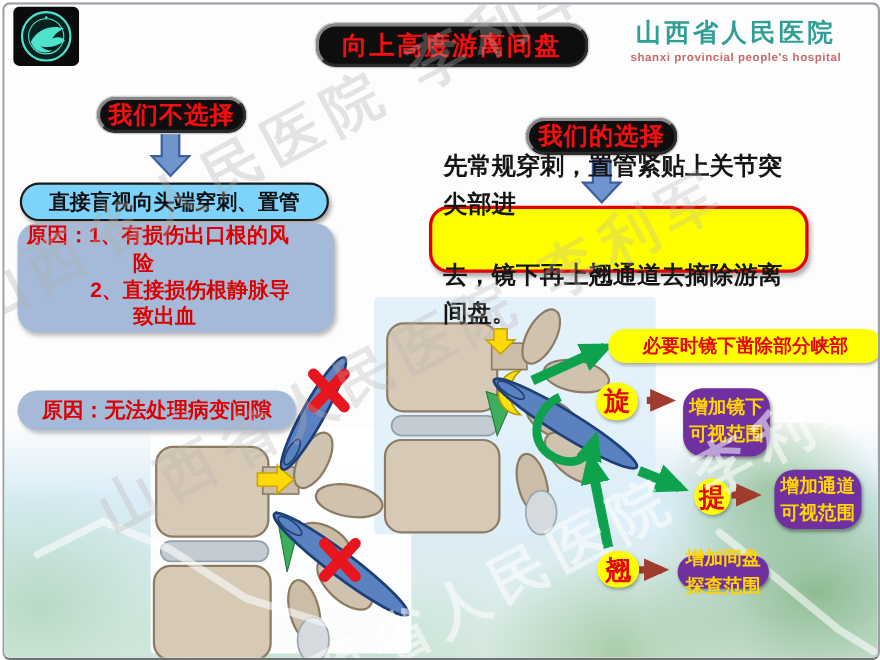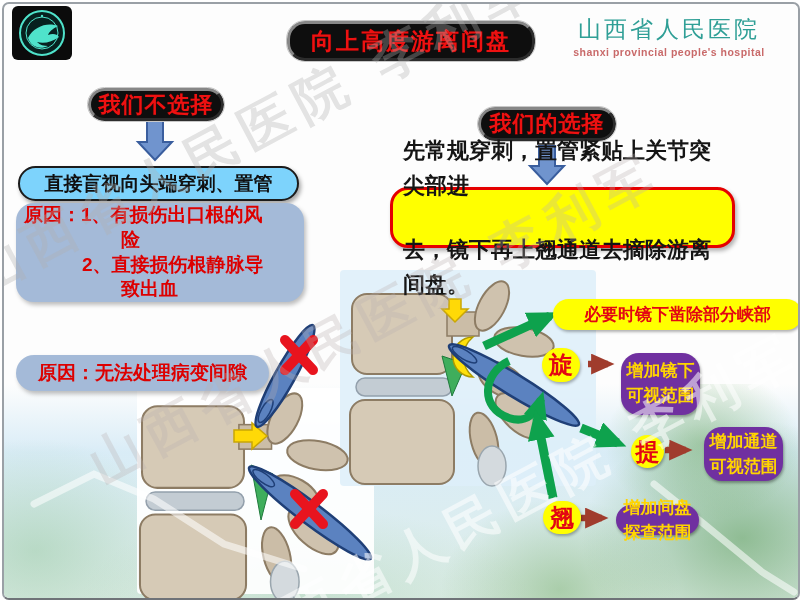--- a/index.html
+++ b/index.html
@@ -40,21 +40,21 @@
     padding:4px 10px;box-shadow:2px 3px 4px rgba(0,0,0,.3);gap:28px;}
   .note-box{background:#ffff00;color:#e30613;font-size:17px;box-shadow:1px 2px 3px rgba(0,0,0,.3);}
   .tag{background:#ffff00;color:#e30613;font-size:24px;box-shadow:1px 2px 3px rgba(0,0,0,.3);}
   .box-purple{background:#7030a0;color:#ffd400;font-size:17px;line-height:1.5;
     flex-direction:column;box-shadow:1px 2px 3px rgba(0,0,0,.35);}
   .reason-multi{flex-direction:column;align-items:flex-start;justify-content:center;line-height:1.3;padding:4px 8px;text-align:center;}
   .reason-multi .l2,.reason-multi .l4{padding-left:97px;}
   .reason-multi .l3{padding-left:58px;}
   
   .hosp{right:6px;top:10px;width:246px;text-align:center;z-index:3;}
-  .hosp-cn{color:#2f9f96;font-weight:normal;font-size:23px;letter-spacing:3px;}
+  .hosp-cn{color:#2f9f96;font-weight:bold;font-size:23px;letter-spacing:3px;}
   .hosp-en{color:#c96a6a;font-weight:bold;font-size:10.5px;letter-spacing:.5px;margin-top:1px;}
   
   .wm{z-index:4;pointer-events:none;white-space:nowrap;font-weight:bold;
     font-size:52px;letter-spacing:9px;transform:rotate(-28deg);transform-origin:left center;
     font-family:"DejaVu Serif","Liberation Serif",serif;}
   .wm-gray{color:rgba(175,175,175,.34);}
   .wm-gray2{color:rgba(185,175,175,.30);}
   .wm-white{color:rgba(255,255,255,.55);}
 </style>
 </head>

